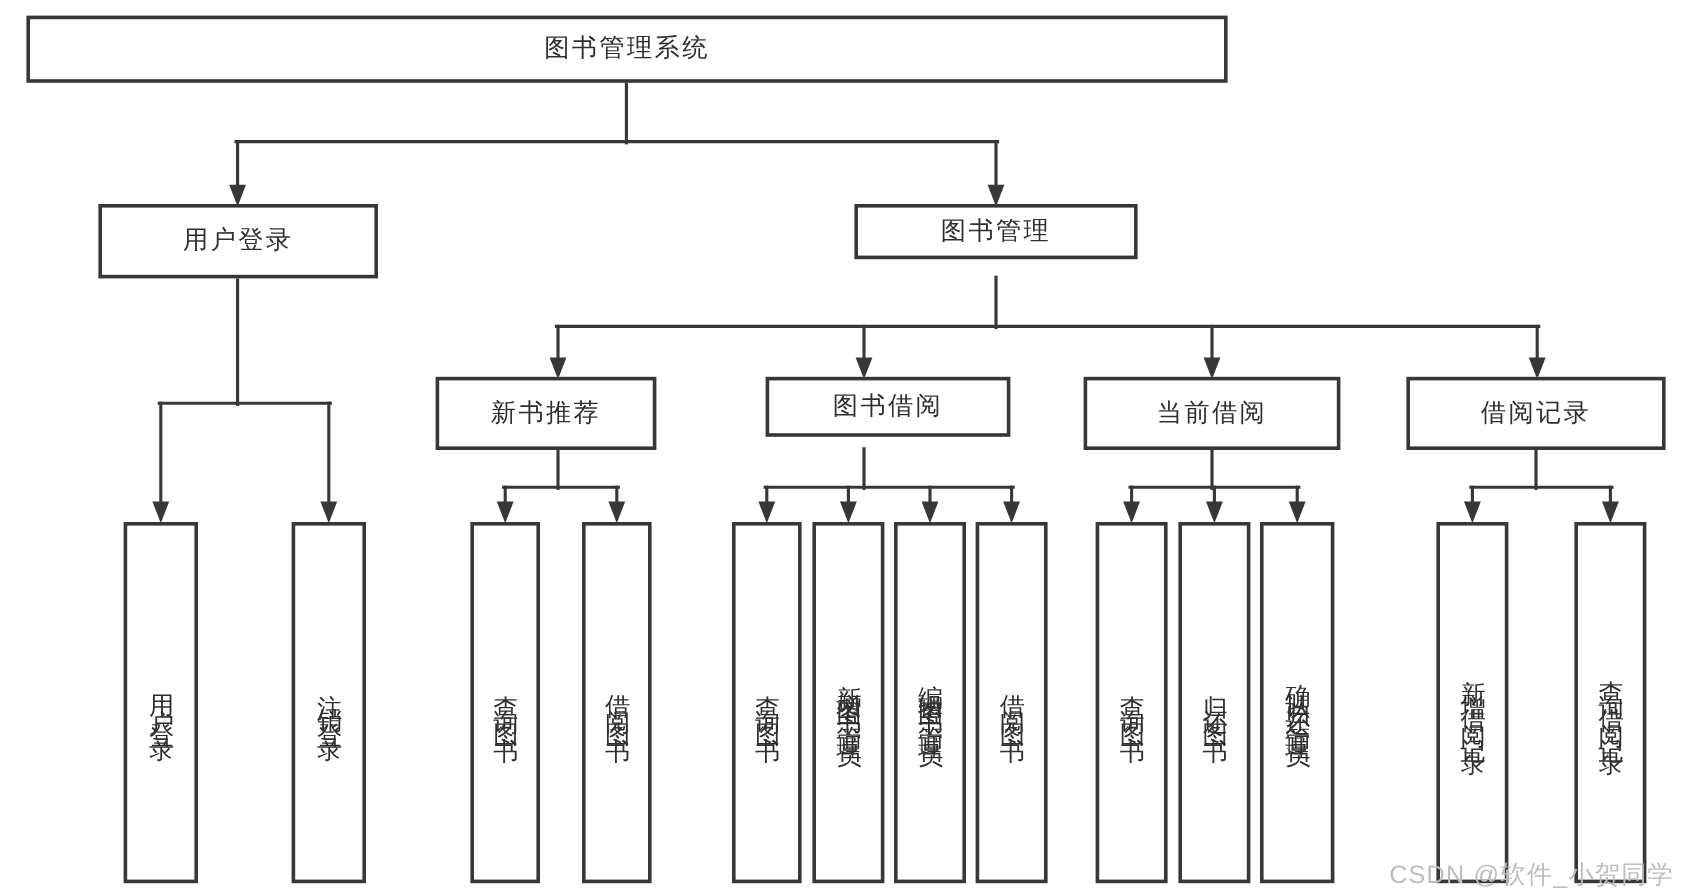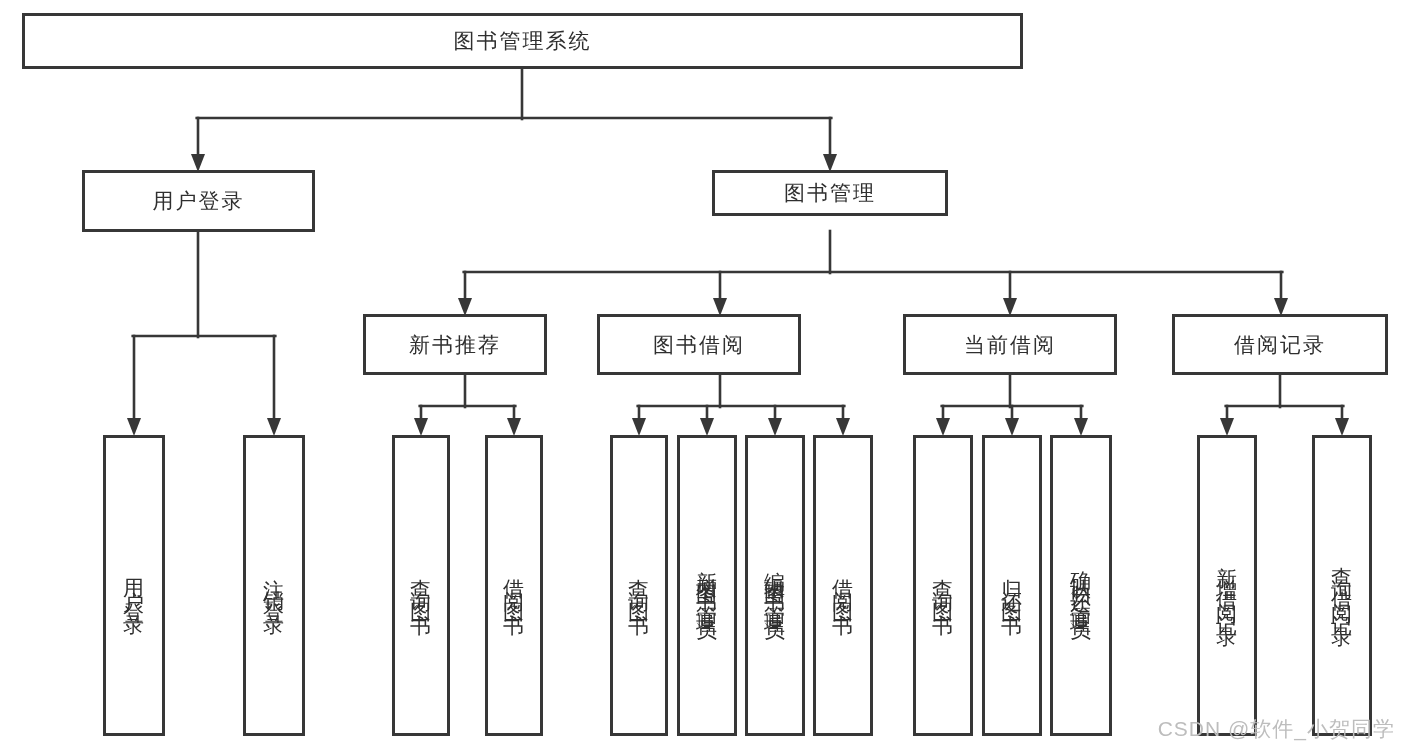--- a/index.html
+++ b/index.html
@@ -113,21 +113,21 @@
   <div class="node" style="left:82px;top:170px;width:233px;height:62px">
     <span>用户登录</span>
   </div>
   <div class="node" style="left:712px;top:170px;width:236px;height:46px">
     <span>图书管理</span>
   </div>
 
   <div class="node" style="left:363px;top:314px;width:184px;height:61px">
     <span>新书推荐</span>
   </div>
-  <div class="node" style="left:597px;top:314px;width:204px;height:61px">
+  <div class="node" style="left:638px;top:314px;width:204px;height:50px">
     <span>图书借阅</span>
   </div>
   <div class="node" style="left:1172px;top:314px;width:216px;height:61px">
     <span>借阅记录</span>
   </div>
   <div class="node" style="left:903px;top:314px;width:214px;height:61px">
     <span>当前借阅</span>
   </div>
 
   <div class="node leaf" style="left:103px;top:435px;width:62px;height:301px">

